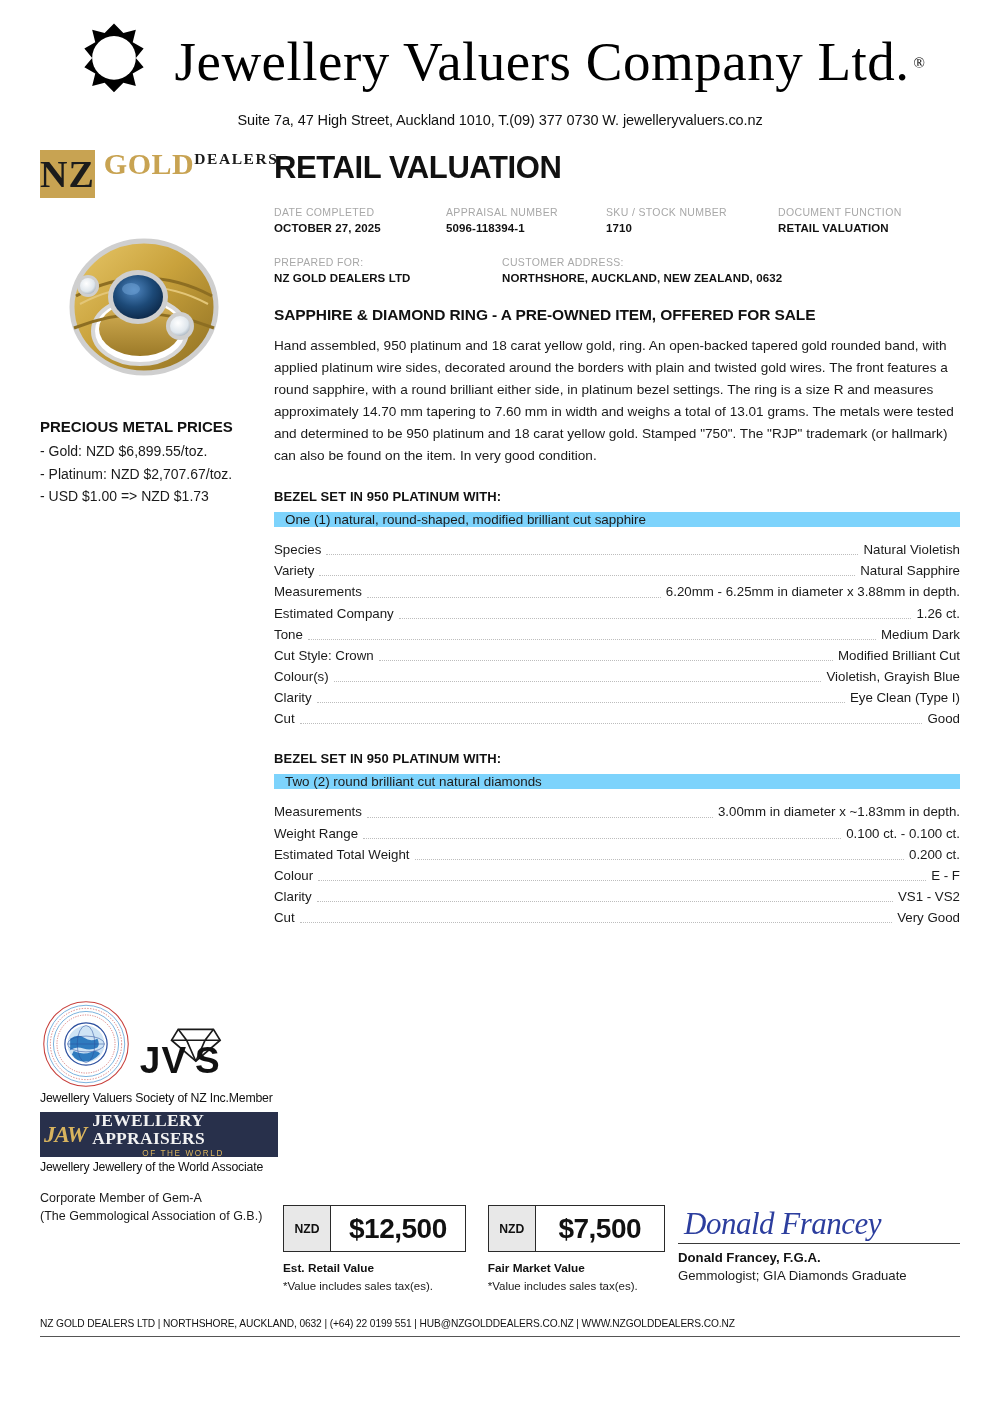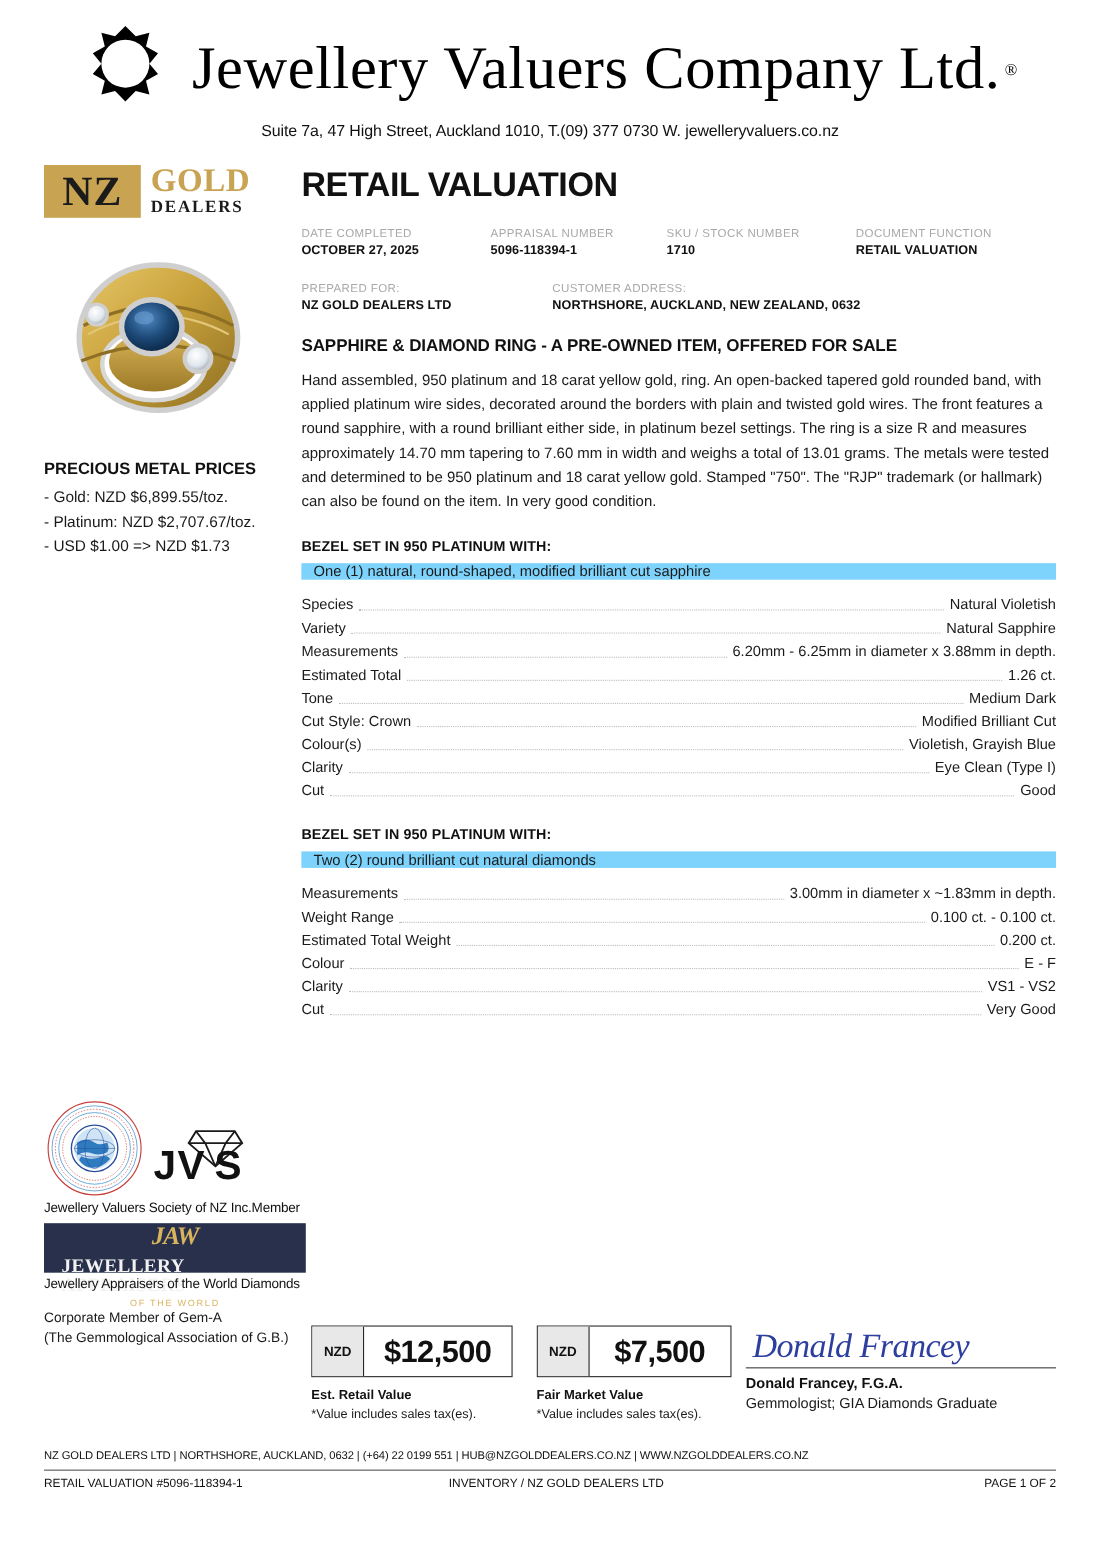--- a/index.html
+++ b/index.html
@@ -36,21 +36,21 @@
   
   .nzgd { display: flex; align-items: stretch; height: 48px; margin-bottom: 6px; }
   .nzgd-box {
     background: #c8a352; width: 88px; display: flex;
     align-items: center; justify-content: center;
   }
   .nzgd-nz {
     font-family: "Liberation Serif", serif; font-weight: 700;
     font-size: 38px; color: #1b1b1b; letter-spacing: 1px; line-height: 1;
   }
-  .nzgd-txt { padding-left: 9px; display: flex; flex-direction: column; justify-content: center; }
+  .nzgd-txt { padding-left: 9px; display: flex; flex-direction: row; justify-content: center; }
   .nzgd-gold {
     font-family: "Liberation Serif", serif; font-weight: 700;
     font-size: 30px; color: #c8a352; line-height: 0.95; letter-spacing: 0.5px;
   }
   .nzgd-dealers {
     font-family: "Liberation Serif", serif; font-weight: 700;
     font-size: 15.5px; color: #1b1b1b; letter-spacing: 1.6px; line-height: 1.1;
   }
 
   
@@ -104,21 +104,21 @@
   .spec-val { flex: 0 0 auto; white-space: nowrap; text-align: right; }
 
   
   .creds { position: absolute; left: 40px; top: 1000px; width: 240px; }
   .cred-top { display: flex; align-items: flex-end; gap: 4px; height: 88px; }
   .seal { width: 92px; height: 88px; flex: 0 0 auto; }
   .jvs { flex: 1 1 auto; padding-bottom: 6px; }
   .cred-caption { font-size: 12.3px; color: #111; margin-top: 3px; letter-spacing: -0.2px; }
   .jaw-banner {
     margin-top: 7px; background: #28304b; height: 45px; width: 238px;
-    display: flex; align-items: center; padding: 0 16px; gap: 6px; flex-direction: column;
+    display: flex; align-items: center; padding: 0 4px; gap: 6px;
   }
   .jaw-mark {
     font-family: "Liberation Serif", serif; font-style: italic; font-weight: 700;
     font-size: 23px; color: #d9b45e; line-height: 1; letter-spacing: -1px;
   }
   .jaw-txt { display: flex; flex-direction: column; }
   .jaw-main {
     font-family: "Liberation Serif", serif; font-weight: 700; font-size: 17.5px;
     color: #f2f2f2; letter-spacing: 0.3px; line-height: 1.05;
   }
@@ -300,21 +300,21 @@
             <span class="spec-key">Variety</span>
             <span class="spec-dots"></span>
             <span class="spec-val">Natural Sapphire</span>
           </div>
         <div class="spec-row">
             <span class="spec-key">Measurements</span>
             <span class="spec-dots"></span>
             <span class="spec-val">6.20mm - 6.25mm in diameter x 3.88mm in depth.</span>
           </div>
         <div class="spec-row">
-            <span class="spec-key">Estimated Total</span>
+            <span class="spec-key">Estimated Company</span>
             <span class="spec-dots"></span>
             <span class="spec-val">1.26 ct.</span>
           </div>
         <div class="spec-row">
             <span class="spec-key">Tone</span>
             <span class="spec-dots"></span>
             <span class="spec-val">Medium Dark</span>
           </div>
         <div class="spec-row">
             <span class="spec-key">Cut Style: Crown</span>
@@ -413,21 +413,21 @@
     </div>
     <div class="cred-caption">Jewellery Valuers Society of NZ Inc.Member</div>
 
     <div class="jaw-banner">
       <span class="jaw-mark">JAW</span>
       <span class="jaw-txt">
         <span class="jaw-main">JEWELLERY APPRAISERS</span>
         <span class="jaw-sub">OF THE WORLD</span>
       </span>
     </div>
-    <div class="cred-caption">Jewellery Appraisers of the World Diamonds</div>
+    <div class="cred-caption">Jewellery Jewellery of the World Associate</div>
 
     <div class="gem-a">
       <div>Corporate Member of Gem-A</div>
       <div>(The Gemmological Association of G.B.)</div>
     </div>
   </div>
 
   <div class="values">
     <div class="val-group">
       <div class="val-box">
@@ -450,20 +450,15 @@
   <div class="sig">
     <div class="sig-script">Donald Francey</div>
     <div class="sig-rule"></div>
     <div class="sig-name">Donald Francey, F.G.A.</div>
     <div class="sig-role">Gemmologist; GIA Diamonds Graduate</div>
   </div>
 
   <div class="footer">
     <div class="foot-line1">NZ GOLD DEALERS LTD | NORTHSHORE, AUCKLAND, 0632 | (+64) 22 0199 551 | HUB@NZGOLDDEALERS.CO.NZ | WWW.NZGOLDDEALERS.CO.NZ</div>
     <div class="foot-rule"></div>
-    <div class="foot-row">
-      <span class="foot-l">RETAIL VALUATION #5096-118394-1</span>
-      <span class="foot-c">INVENTORY / NZ GOLD DEALERS LTD</span>
-      <span class="foot-r">PAGE 1 OF 2</span>
-    </div>
   </div>
 
 </div>
 
 </body></html>

